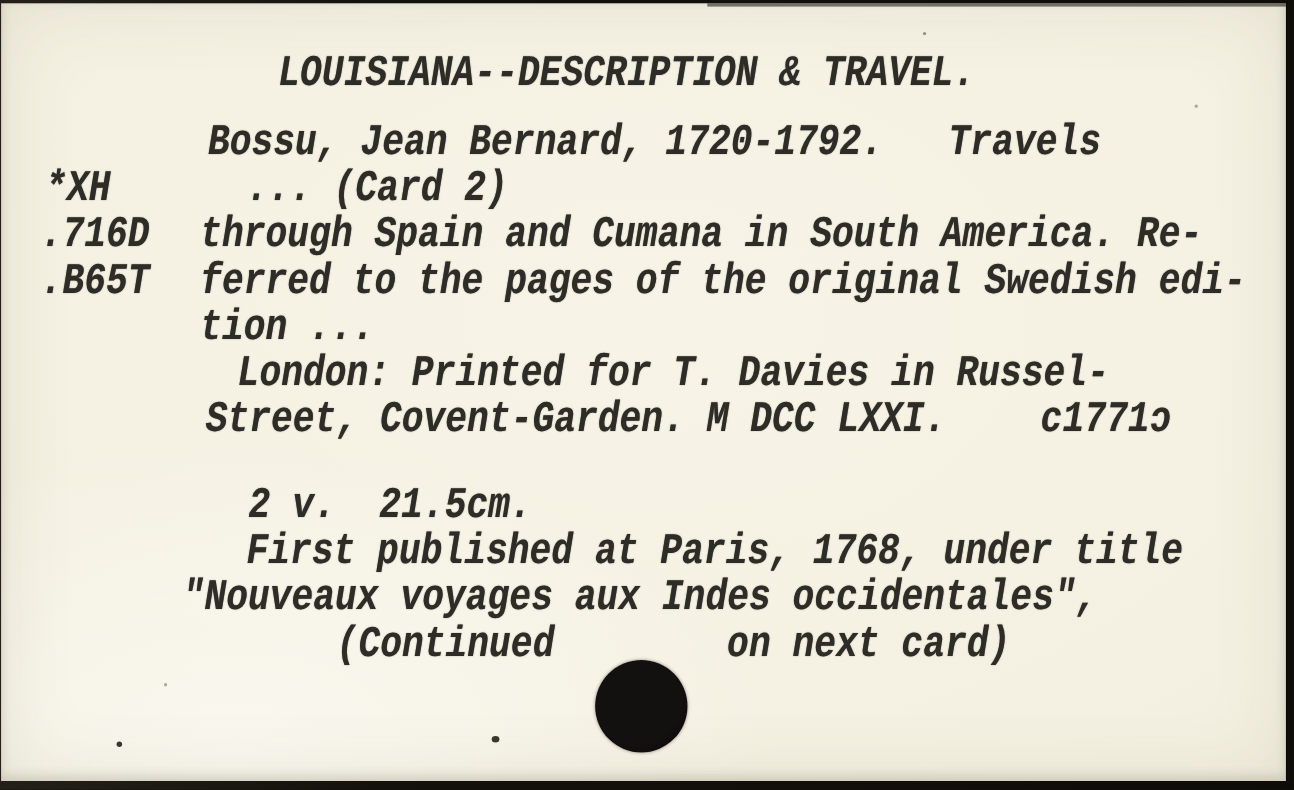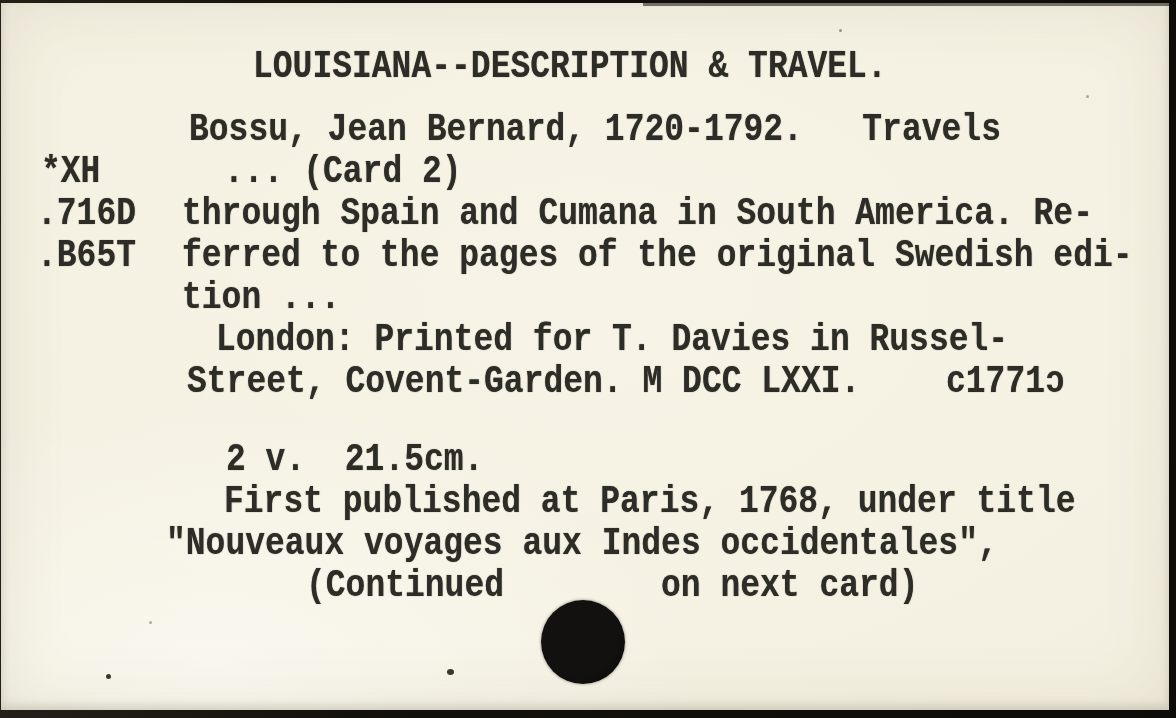--- a/index.html
+++ b/index.html
@@ -21,20 +21,21 @@
   .card {
     position: absolute;
     left: 1px;
     top: 3px;
     right: 7px;
     bottom: 8px;
     background:
       radial-gradient(ellipse 900px 500px at 18% 95%, rgba(255,255,252,0.5), rgba(255,255,252,0) 55%),
       radial-gradient(ellipse 1400px 900px at 50% 40%, #f7f4e7 0%, #f3efdf 70%, #ece7d4 100%);
     box-shadow: inset 0 0 70px rgba(92, 80, 52, 0.10), inset 0 -4px 10px rgba(70, 60, 40, 0.18);
+    font-style: italic;
   }
   
   .tw {
     position: absolute;
     white-space: pre;
     font-family: "Liberation Mono", "DejaVu Sans Mono", monospace;
     font-size: 33px;
     font-weight: 700;
     line-height: 1;
     color: #2e2c27;

